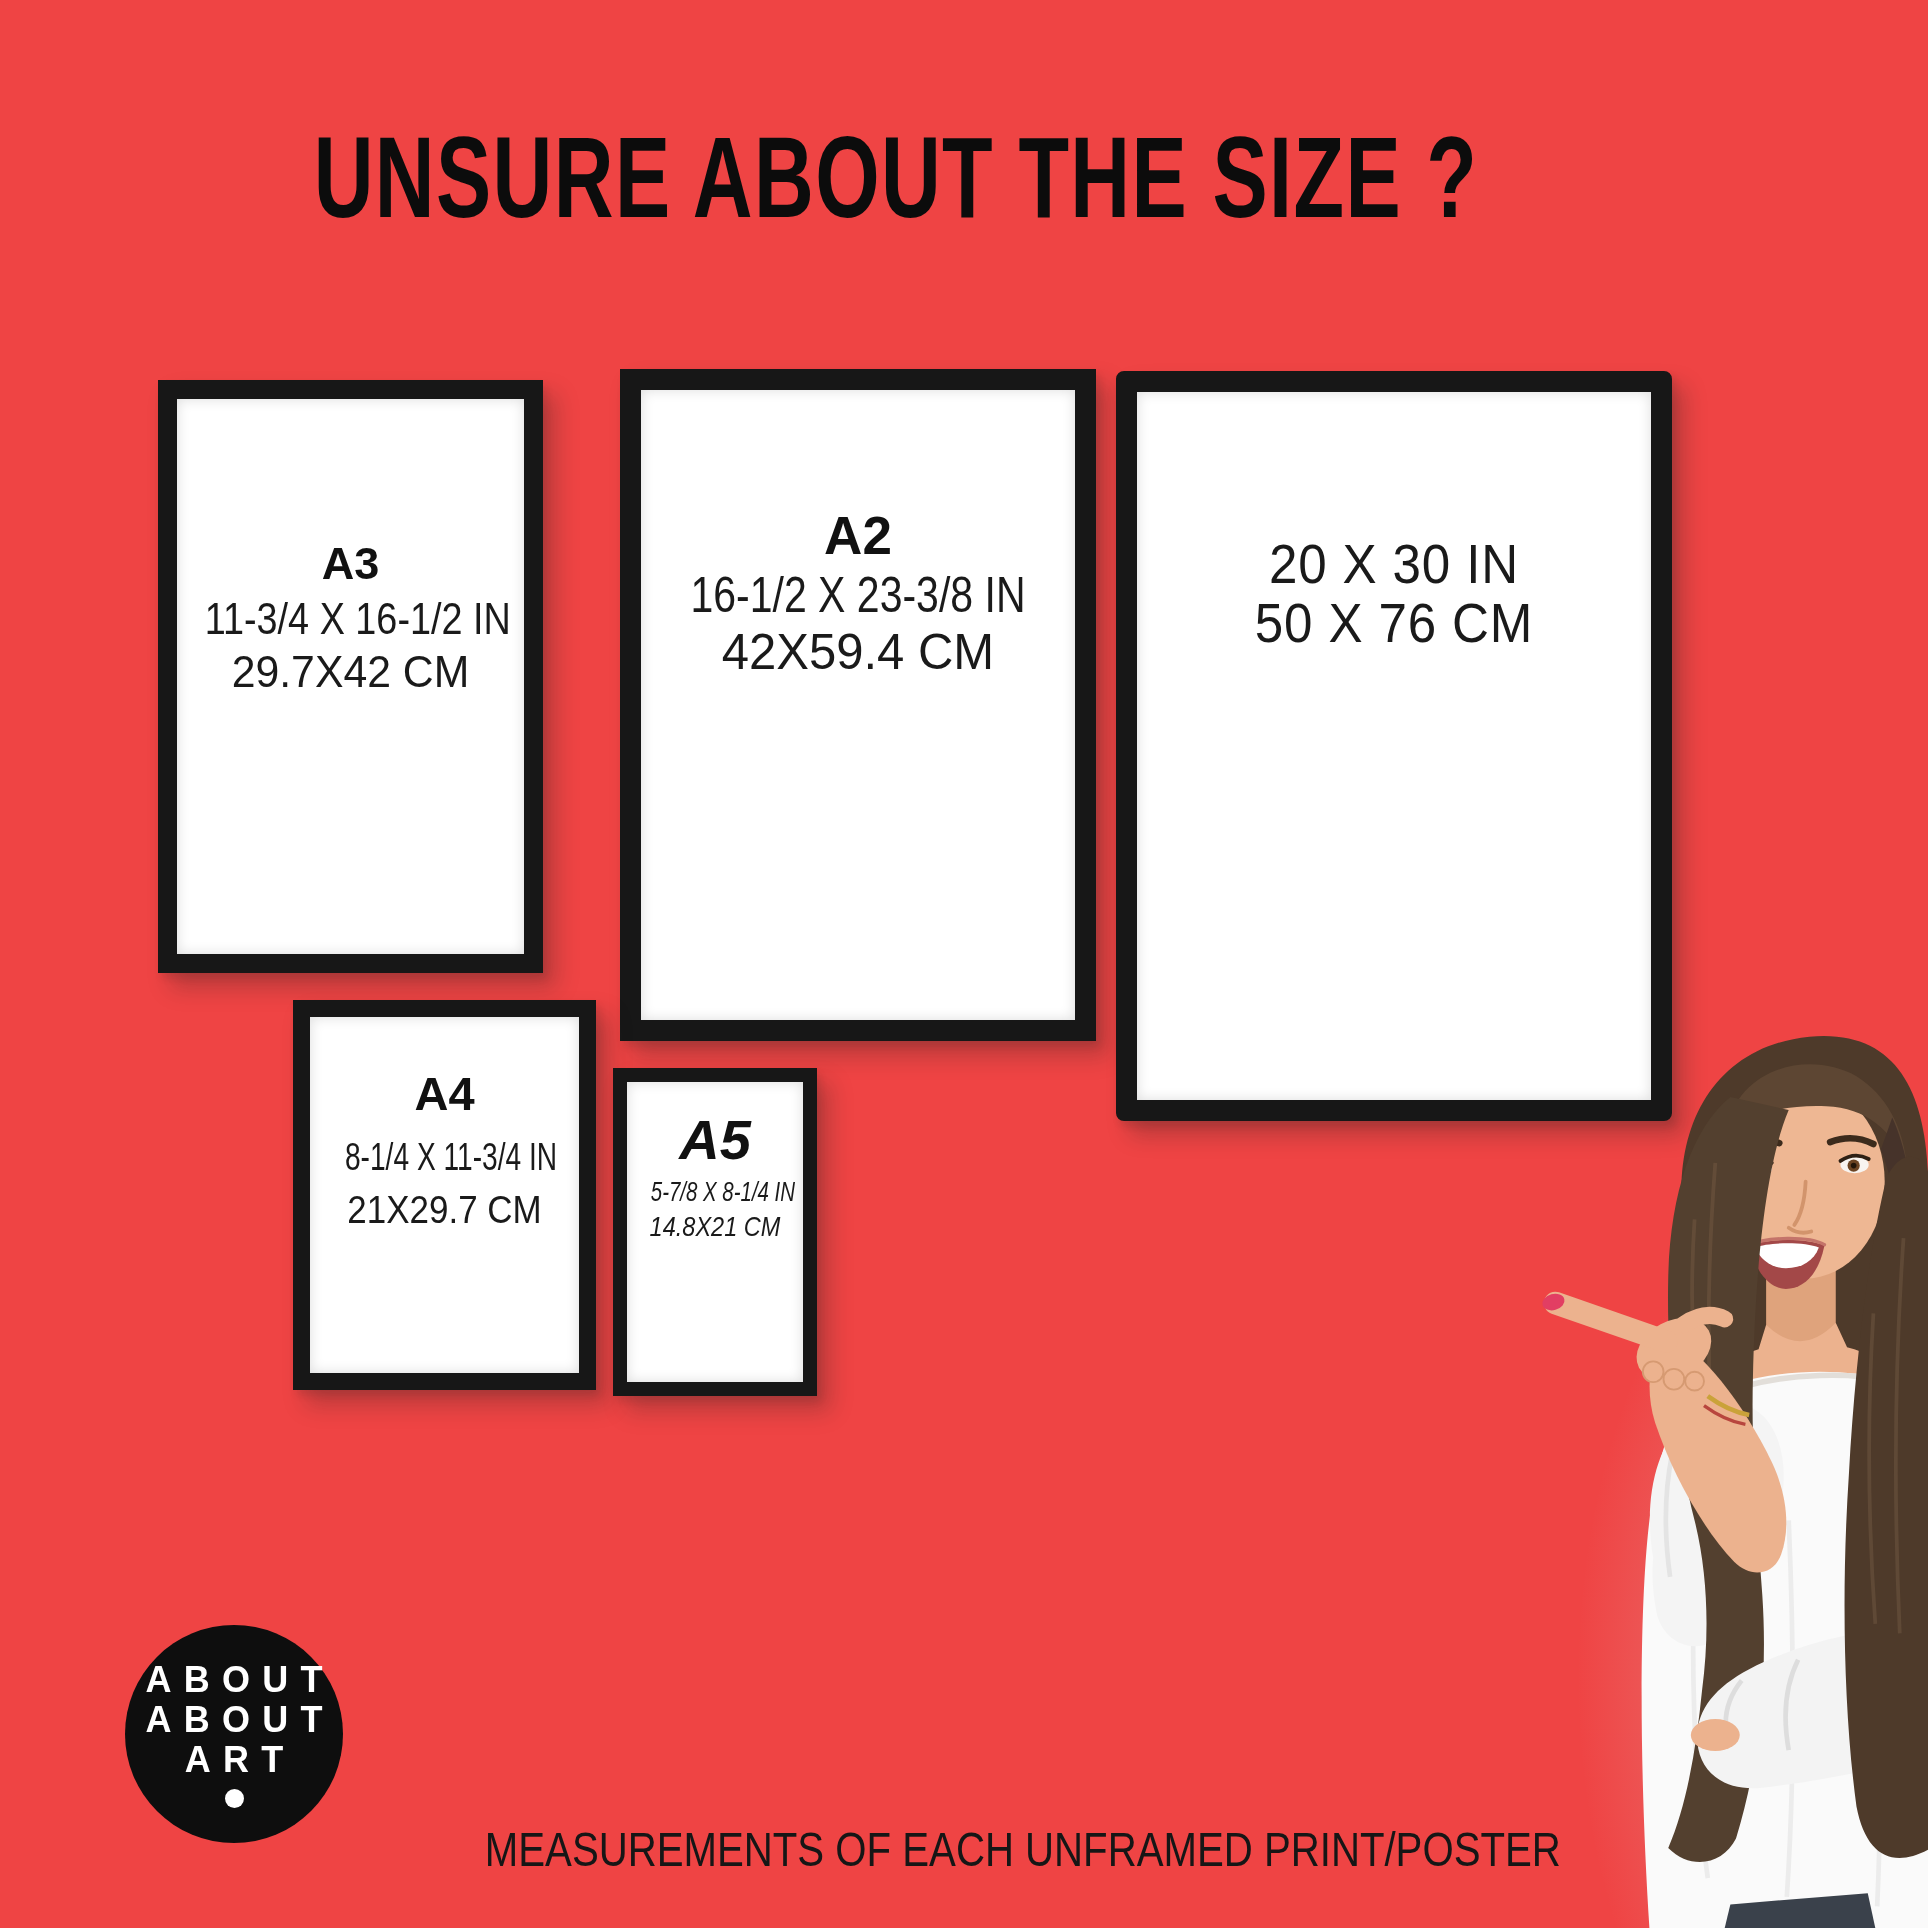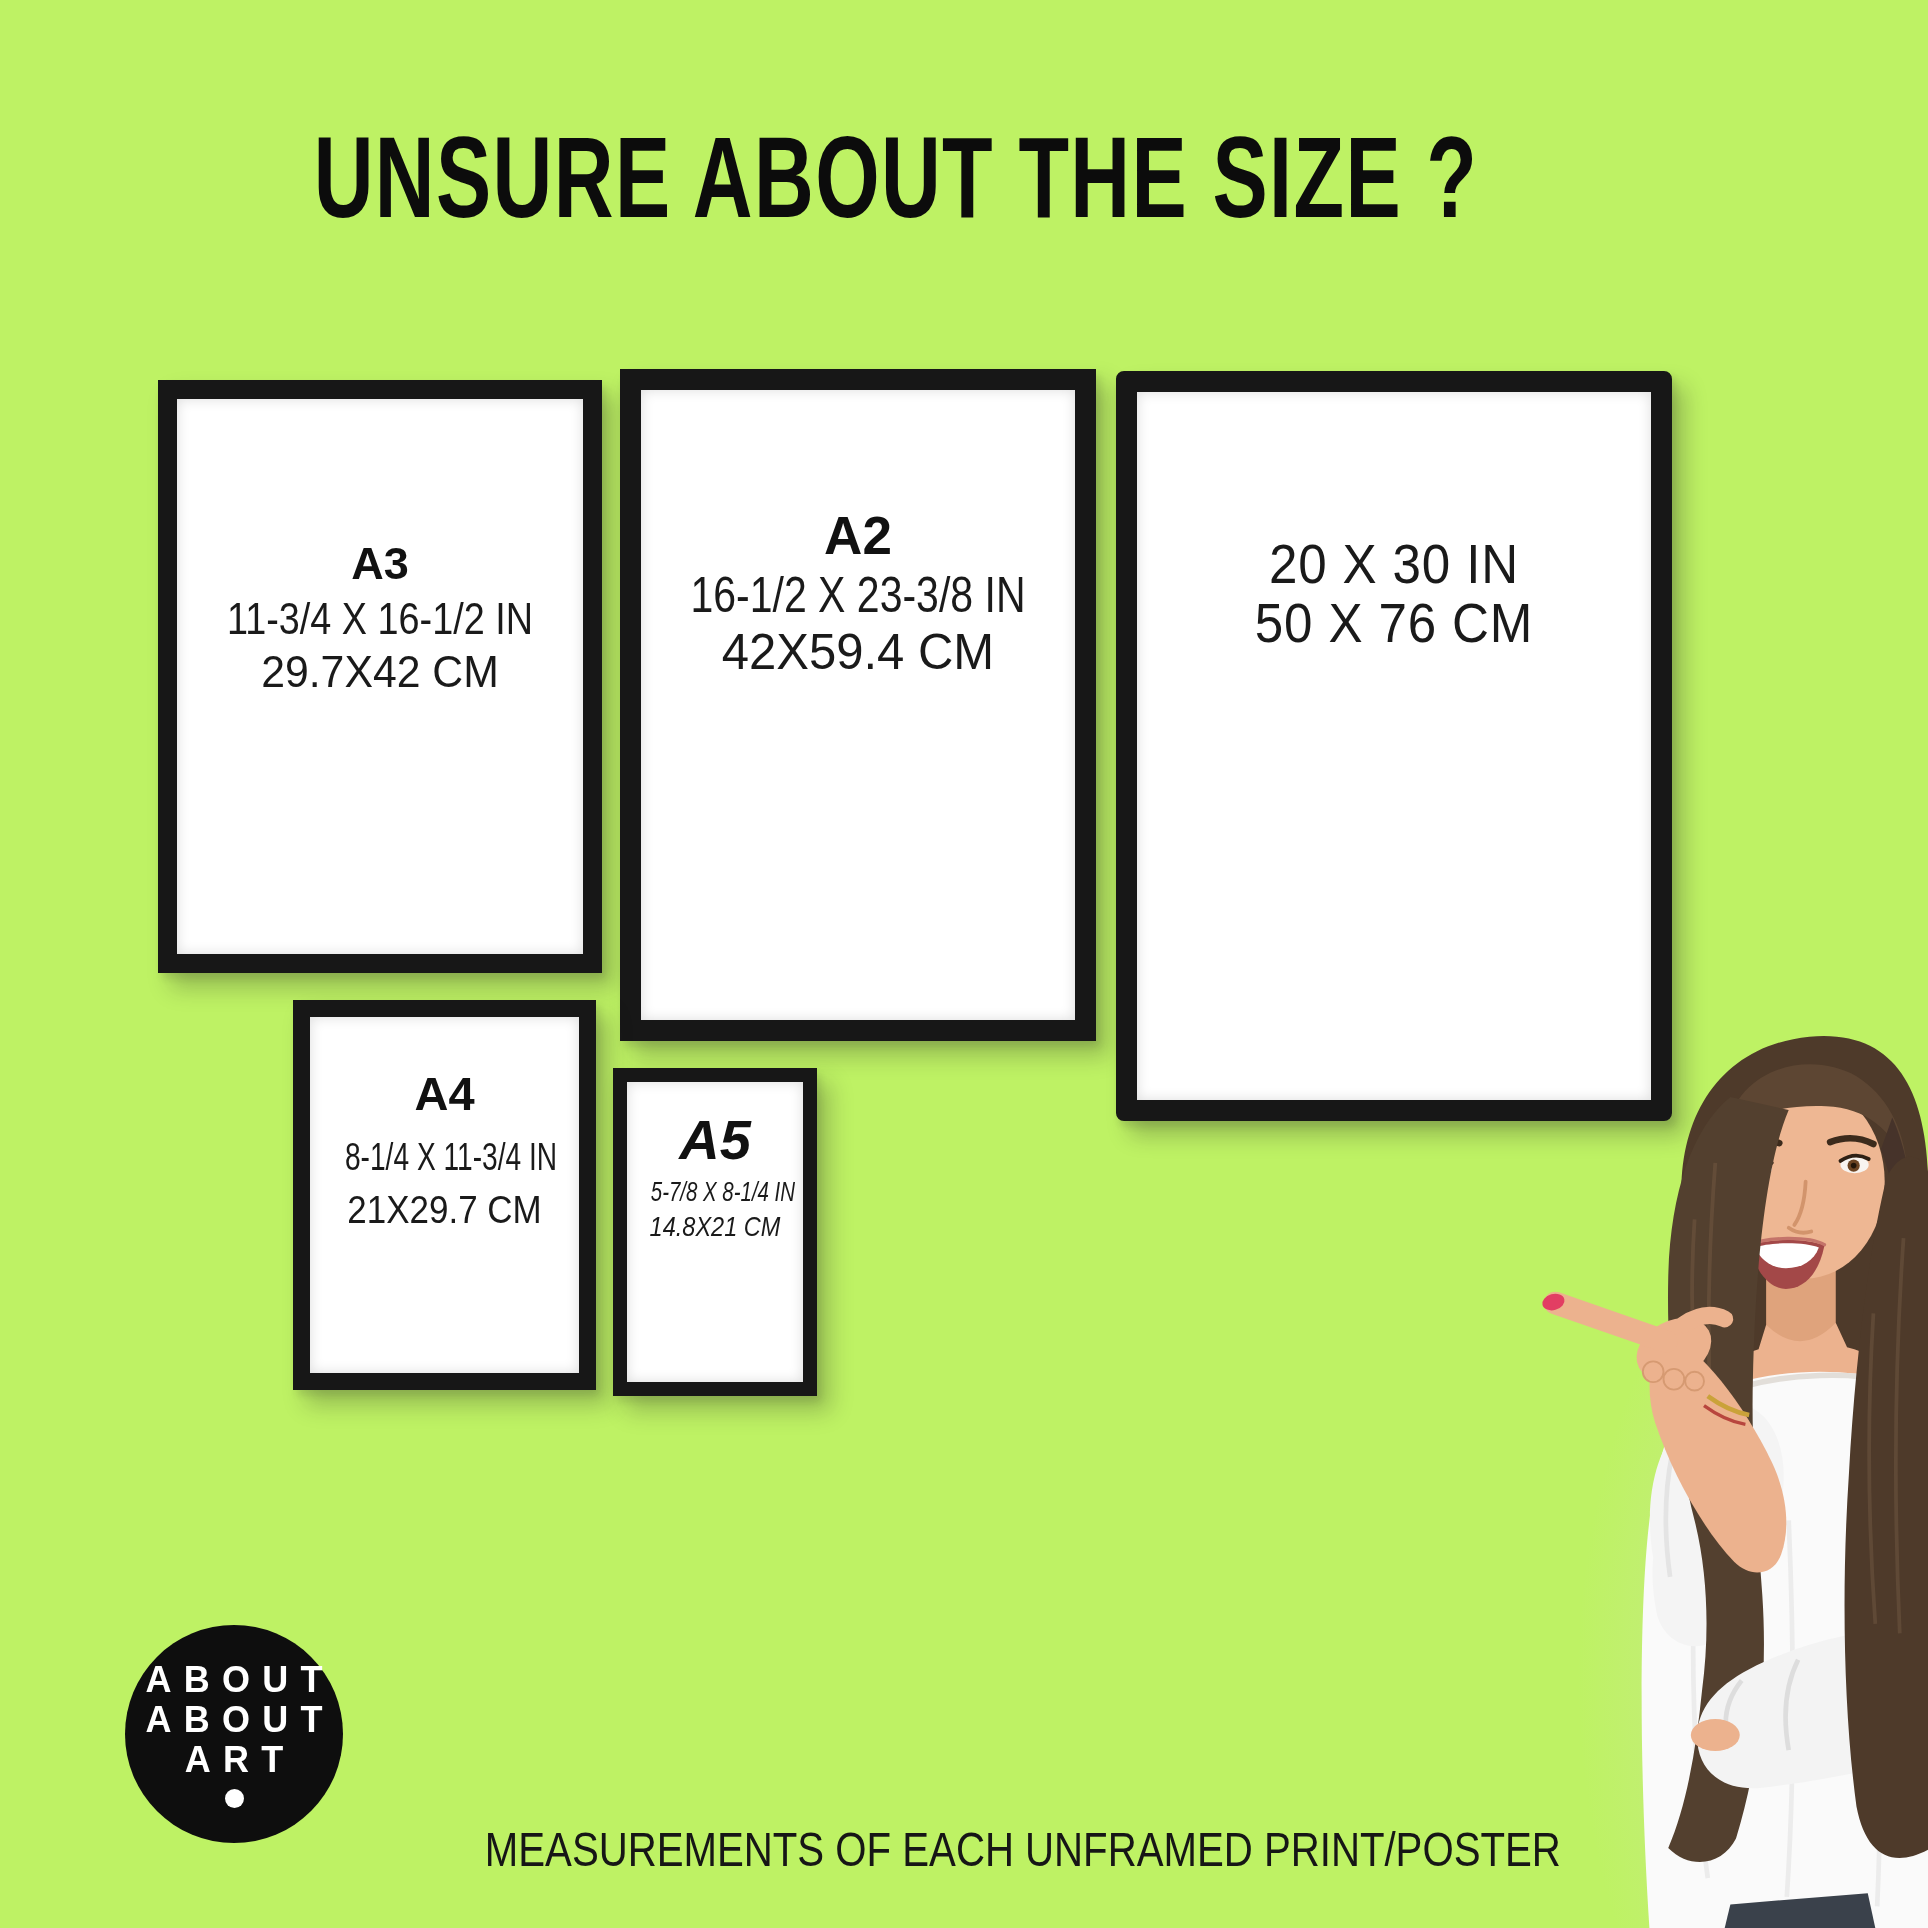--- a/index.html
+++ b/index.html
@@ -2,21 +2,21 @@
 <html style="font-size:15px"><head>
 <meta charset="utf-8">
 <style>
   html,body{margin:0;padding:0;}
   body{
     width:1928px;height:1928px;position:relative;overflow:hidden;
     background:#ffffff;
     font-family:"Liberation Sans", sans-serif;
     color:#141414;
   }
-  .canvas{position:absolute;inset:0;background:#bef264;}
+  .canvas{position:absolute;inset:0;background:#ef4444;}
 
   
   .title{
     position:absolute;left:137px;top:111px;width:1262px;
     margin:0;text-align:center;white-space:nowrap;
     font-size:115px;font-weight:600;letter-spacing:1.9px;color:#0c0c0c;
     transform:scaleX(0.72);transform-origin:50% 50%;
   }
 
   
@@ -30,21 +30,21 @@
     box-shadow:inset 0 0 13px rgba(0,0,0,0.14);
   }
   .frame .content{
     position:absolute;left:0;right:0;top:0;
     display:flex;flex-direction:column;align-items:center;
     text-align:center;
   }
   .frame .label{font-weight:700;color:#111;}
   .frame .dim{font-weight:400;color:#1a1a1a;white-space:nowrap;width:100%;}
 
-  .f-a3{left:158px;top:380px;width:444px;height:593px;border-width:19px;}
+  .f-a3{left:158px;top:380px;width:385px;height:593px;border-width:19px;}
   .f-a3 .content{padding-top:137px;}
   .f-a3 .label{font-size:45px;line-height:56px;}
   .f-a3 .dim{font-size:45px;line-height:53px;}
   .f-a3 .dim-in{transform:scaleX(0.84);}
   .f-a3 .dim-cm{transform:scaleX(0.95);}
 
   .f-a2{left:620px;top:369px;width:476px;height:672px;border-width:21px;}
   .f-a2 .content{padding-top:115px;}
   .f-a2 .label{font-size:53px;line-height:62px;}
   .f-a2 .dim{font-size:50px;line-height:57px;}

